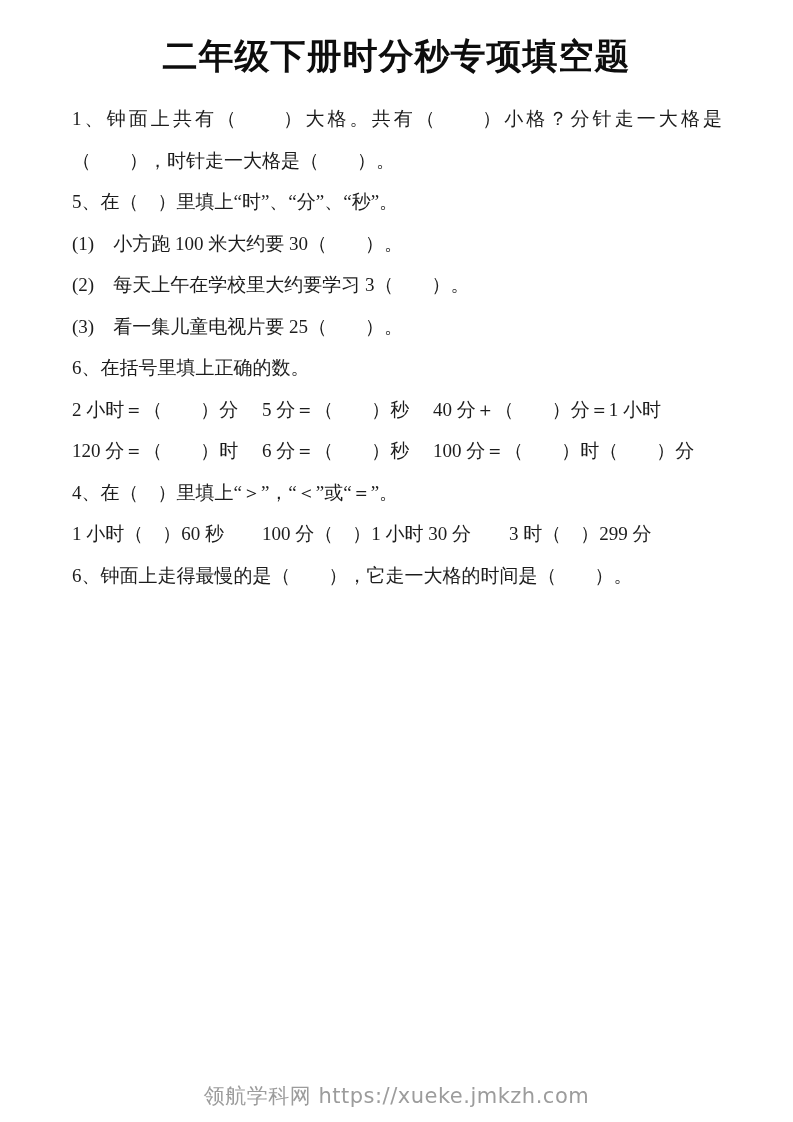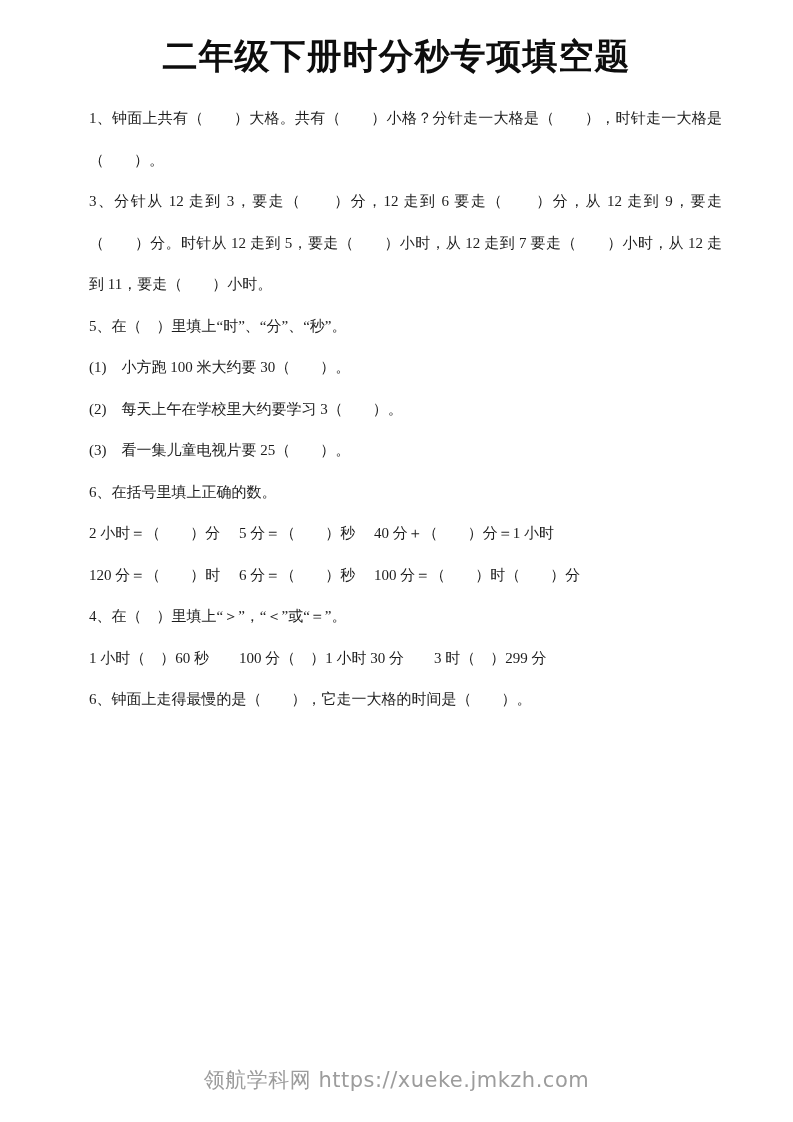--- a/index.html
+++ b/index.html
@@ -19,49 +19,47 @@
     font-family: "DejaVu Sans", "Liberation Sans", sans-serif;
     font-weight: 800;
     font-size: 35px;
     line-height: 56px;
     letter-spacing: 1px;
     color: #0d0d0d;
   }
   .content {
     padding: 0 71px 0 72px;
     font-family: "Liberation Serif", "DejaVu Serif", serif;
-    font-size: 15px;
+    font-size: 19px;
     line-height: 41.5px;
     text-align: justify;
     text-justify: inter-ideograph;
-    margin-left: 17px;
   }
   .content p { margin: 0; }
   .footer {
     position: absolute;
     left: 0;
     right: 0;
-    bottom: 28px;
+    bottom: 12px;
     text-align: center;
     font-family: "DejaVu Sans", "Liberation Sans", sans-serif;
     font-size: 21px;
     color: #9c9c9c;
     letter-spacing: 0.5px;
   }
 </style>
 </head>
 <body>
 
 <div class="page">
 
   <h1 class="doc-title">二年级下册时分秒专项填空题</h1>
 
   <div class="content">
     <p>1、钟面上共有（　　）大格。共有（　　）小格？分针走一大格是（　　），时针走一大格是（　　）。</p>
-    <p>3、分针从 12 走到 3，要走（　　）分，12 走到 6 要走（　　）分，从 12 走到 9，要走（　　）分。时针从 12 走到 5，要走（　　）小时，从 12 走到 7 要走（　　）小时，从 12 走到 11，要走（　　）小时。</p>
     <p>5、在（　）里填上“时”、“分”、“秒”。</p>
     <p>(1)　小方跑 100 米大约要 30（　　）。</p>
     <p>(2)　每天上午在学校里大约要学习 3（　　）。</p>
     <p>(3)　看一集儿童电视片要 25（　　）。</p>
     <p>6、在括号里填上正确的数。</p>
     <p>2 小时＝（　　）分　 5 分＝（　　）秒　 40 分＋（　　）分＝1 小时</p>
     <p>120 分＝（　　）时　 6 分＝（　　）秒　 100 分＝（　　）时（　　）分</p>
     <p>4、在（　）里填上“＞”，“＜”或“＝”。</p>
     <p>1 小时（　）60 秒　　100 分（　）1 小时 30 分　　3 时（　）299 分</p>
     <p>6、钟面上走得最慢的是（　　），它走一大格的时间是（　　）。</p>

